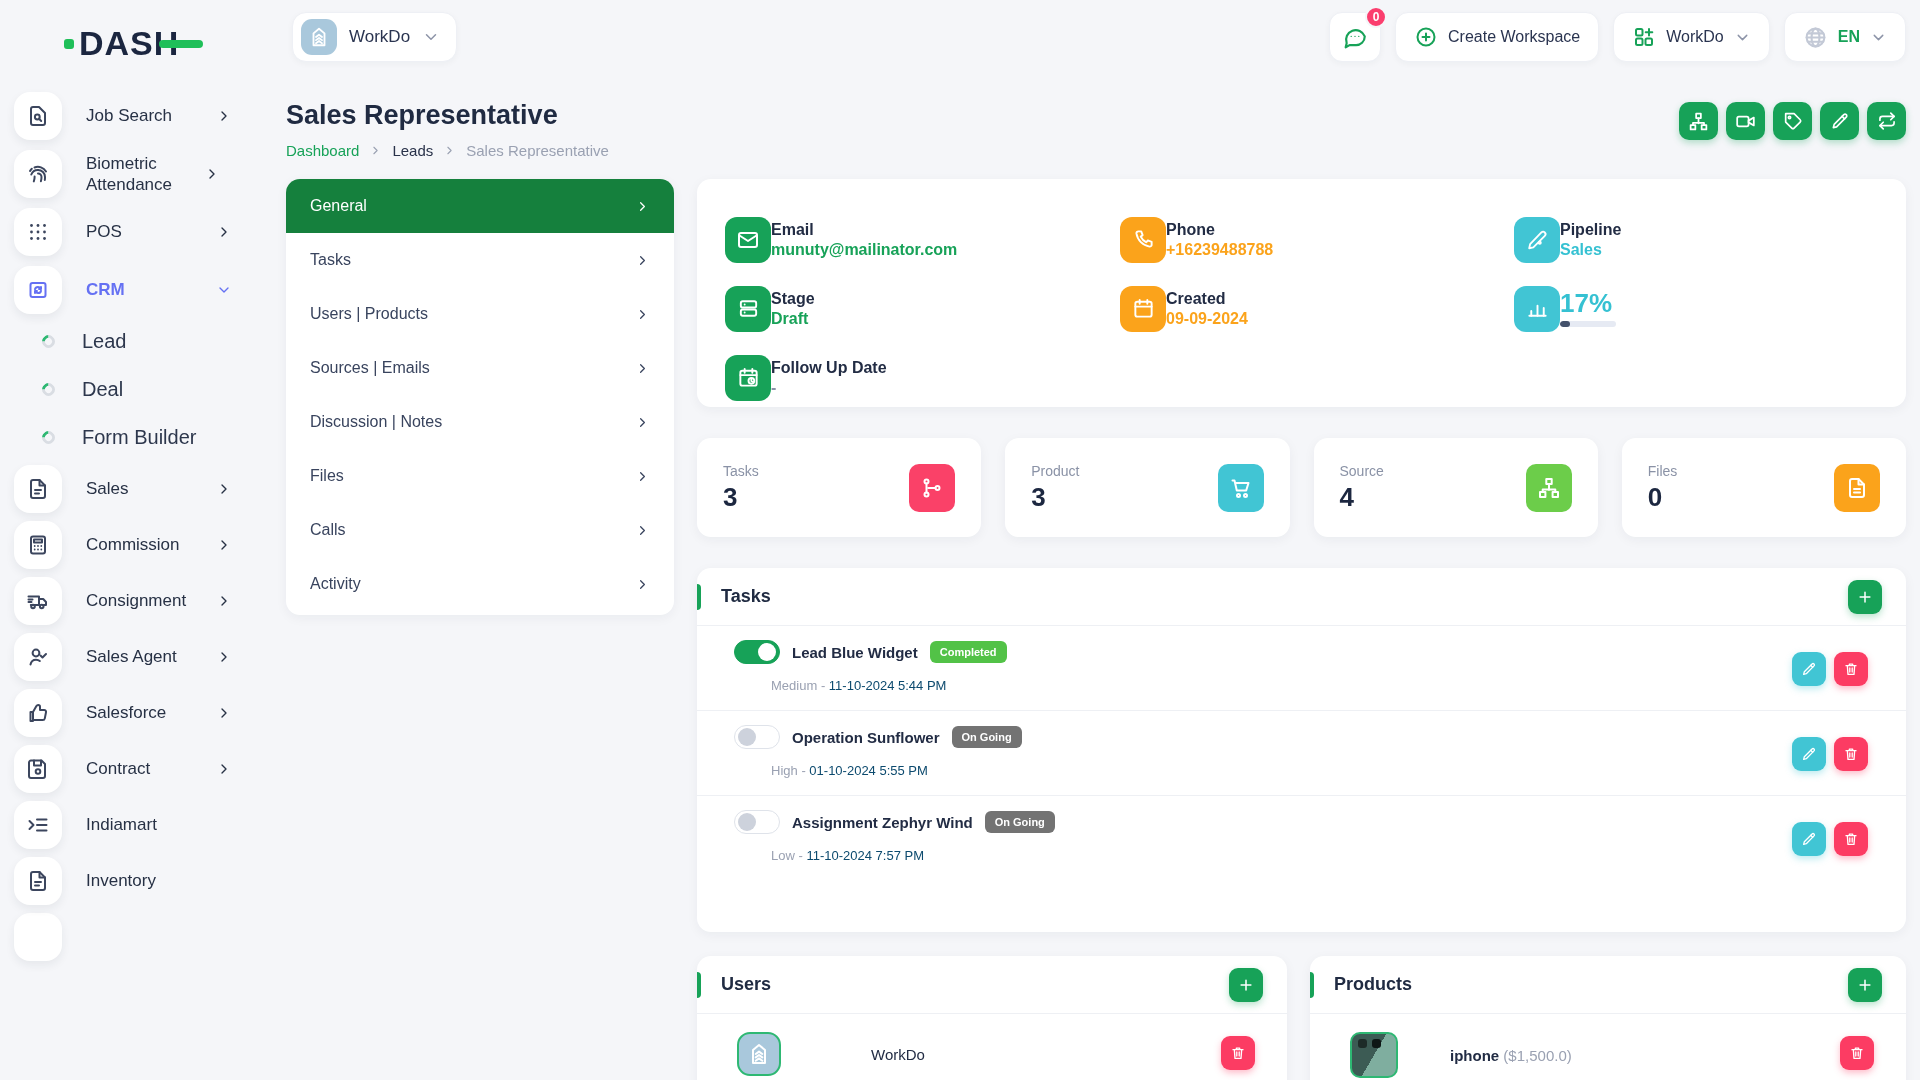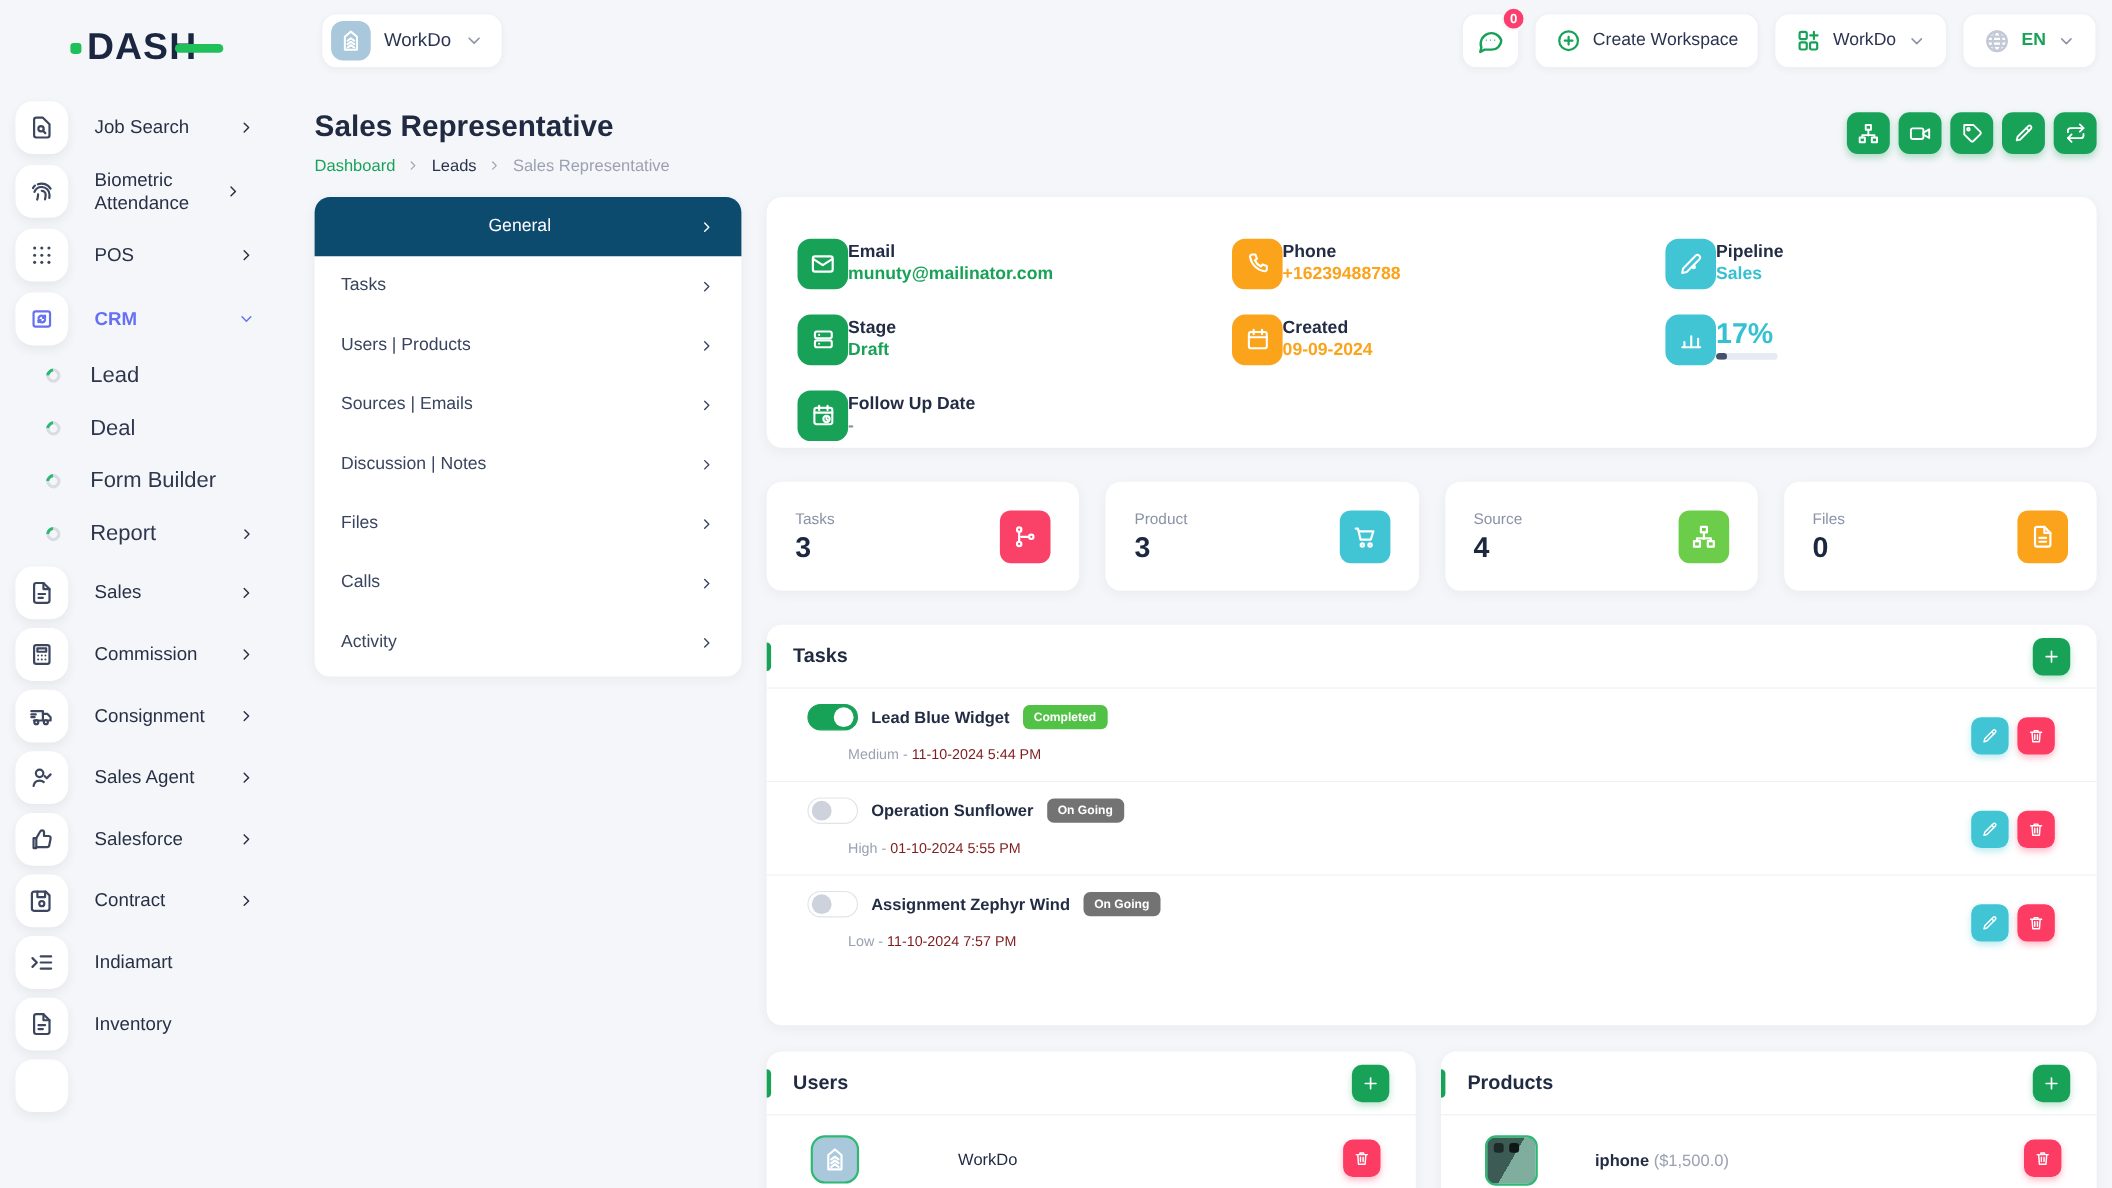--- a/index.html
+++ b/index.html
@@ -50,21 +50,21 @@
   .bc-sep { color:#9aa1b2; }
   .actions { position:absolute; right:0; top:22px; display:flex; gap:8px; }
   .act-btn { width:39px; height:38px; border-radius:10px; background:#17a258; color:#fff; display:flex; align-items:center; justify-content:center; cursor:pointer; box-shadow:0 3px 7px rgba(23,162,88,.3); }
 
   .card { background:#fff; border-radius:14px; box-shadow:0 3px 12px rgba(22,36,61,.05); position:absolute; }
 
   
   .tabcard { left:0; top:99px; width:388px; padding-bottom:4px; }
   .tabrow { height:54px; display:flex; align-items:center; padding:0 24px; font-size:16px; color:#39445e; cursor:pointer; }
   .tabrow .t { flex:1; }
-  .tabrow.active { background:#0c4a6e; color:#fff; border-radius:14px 14px 0 0;text-align:center; }
+  .tabrow.active { background:#15803d; color:#fff; border-radius:14px 14px 0 0; }
   .tabrow .rc { color:inherit; }
 
   
   .infocard { left:411px; top:99px; width:1209px; height:228px; padding:26px 28px; }
   .igrid { display:grid; grid-template-columns:395px 394px auto; grid-auto-rows:69px; }
   .iitem { display:flex; align-items:center; gap:0; }
   .iic { width:46px; height:46px; border-radius:12px; color:#fff; display:flex; align-items:center; justify-content:center; flex:0 0 46px; }
   .iic.g { background:#17a258; } .iic.o { background:#fba31b; } .iic.c { background:#41c5d4; }
   .iitem .l { font-size:16px; font-weight:700; color:#222c44; }
   .iitem .v { font-size:16px; font-weight:600; margin-top:2px; }
@@ -93,21 +93,21 @@
   .toggle { width:46px; height:24px; border-radius:13px; background:#fff; border:1px solid #dfe3ea; position:relative; cursor:pointer; flex:0 0 46px; }
   .toggle .knob { position:absolute; top:2px; left:3px; width:18px; height:18px; border-radius:50%; background:#cdd2dc; }
   .toggle.on { background:#17a258; border-color:#17a258; }
   .toggle.on .knob { left:23px; background:#fff; }
   .task-name { font-size:15px; font-weight:700; color:#222c44; }
   .badge { font-size:11px; font-weight:600; color:#fff; border-radius:6px; padding:5px 10px; }
   .badge.done { background:#52c247; }
   .badge.going { background:#737373; }
   .task-meta { position:absolute; left:74px; top:52px; font-size:13px; }
   .task-meta .pr { color:#9aa1b2; }
-  .task-meta .dt { color:#7f1d1d; }
+  .task-meta .dt { color:#0c4a6e; }
   .row-actions { position:absolute; right:38px; top:26px; display:flex; gap:8px; }
   .sq-btn { width:34px; height:34px; border-radius:9px; color:#fff; display:flex; align-items:center; justify-content:center; cursor:pointer; }
   .sq-btn.edit { background:#41c5d4; box-shadow:0 3px 7px rgba(65,197,212,.35); }
   .sq-btn.del { background:#fc3c63; box-shadow:0 3px 7px rgba(252,60,99,.35); }
 
   
   .userscard { left:411px; top:876px; width:590px; height:220px; }
   .prodcard { left:1024px; top:876px; width:596px; height:220px; }
   .u-row { display:flex; align-items:center; padding:18px 32px 0 40px; position:relative; }
   .u-avatar { width:44px; height:44px; border-radius:13px; background:#a9c8dc; color:#fff; border:2px solid #2eb873; display:flex; align-items:center; justify-content:center; }
@@ -408,27 +408,20 @@
     <span class="lbl">Lead</span>
   </div>
   <div class="side-sub">
     <span class="donut"></span>
     <span class="lbl">Deal</span>
   </div>
   <div class="side-sub">
     <span class="donut"></span>
     <span class="lbl">Form Builder</span>
   </div>
-  <div class="side-sub" style="margin-bottom:10px">
-    <span class="donut"></span>
-    <span class="lbl">Report</span>
-    <svg class="rchev" width="15" height="15">
-        <use href="#s-chev-r"></use>
-      </svg>
-  </div>
   <div class="side-item" style="height:48px;margin-bottom:8px">
     <span class="circ">
         <svg width="24" height="24">
           <use href="#s-document"></use>
         </svg>
       </span>
     <span class="lbl">Sales</span>
     <svg class="rchev" width="16" height="16">
         <use href="#s-chev-r"></use>
       </svg>

